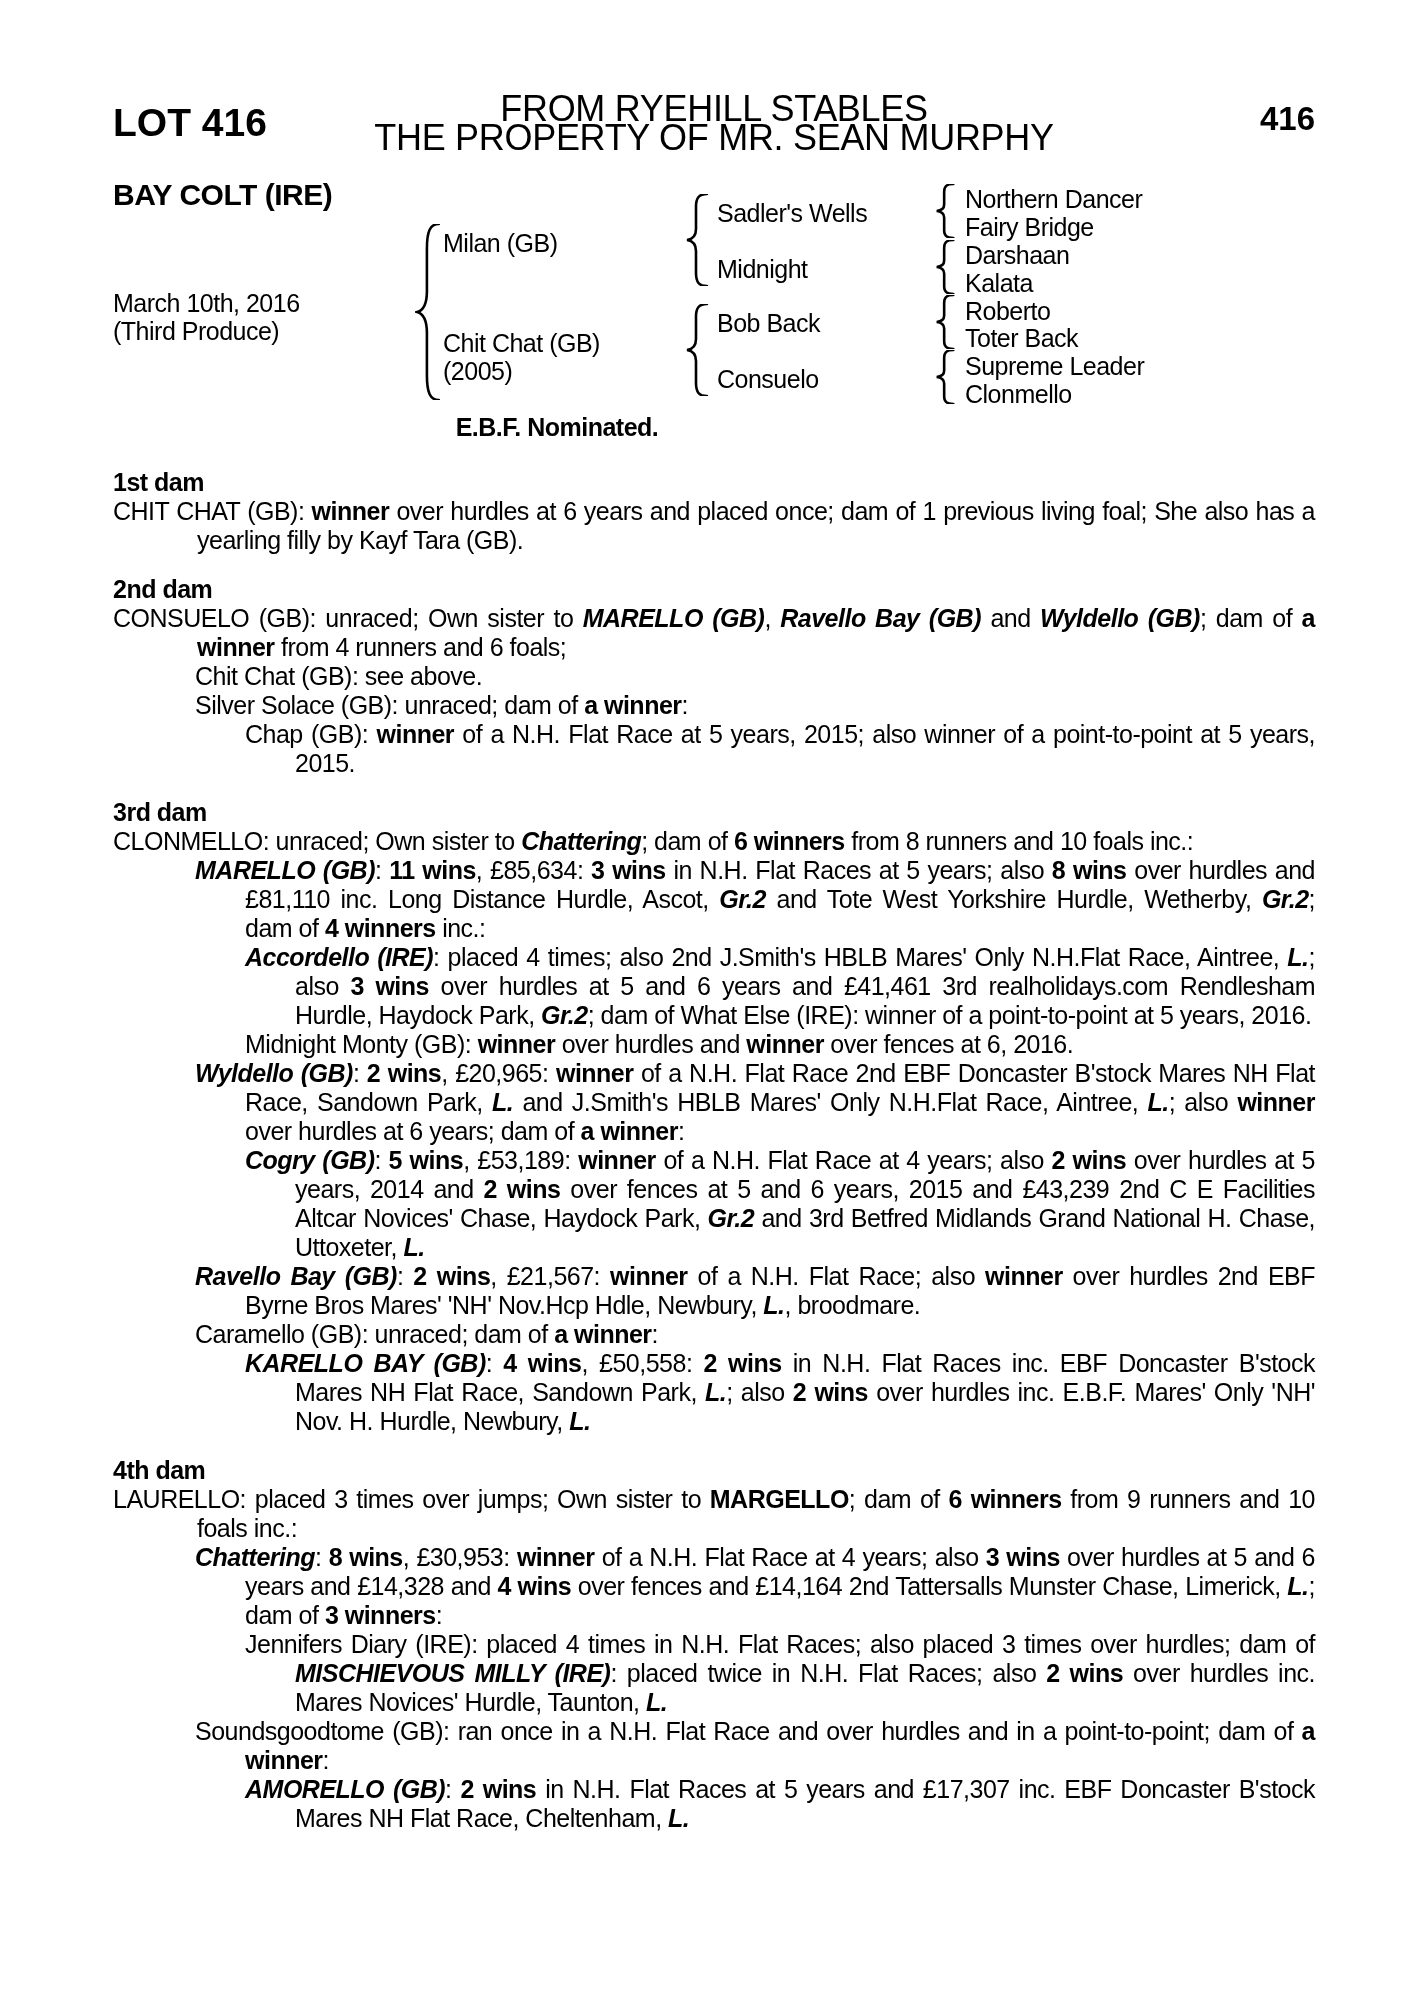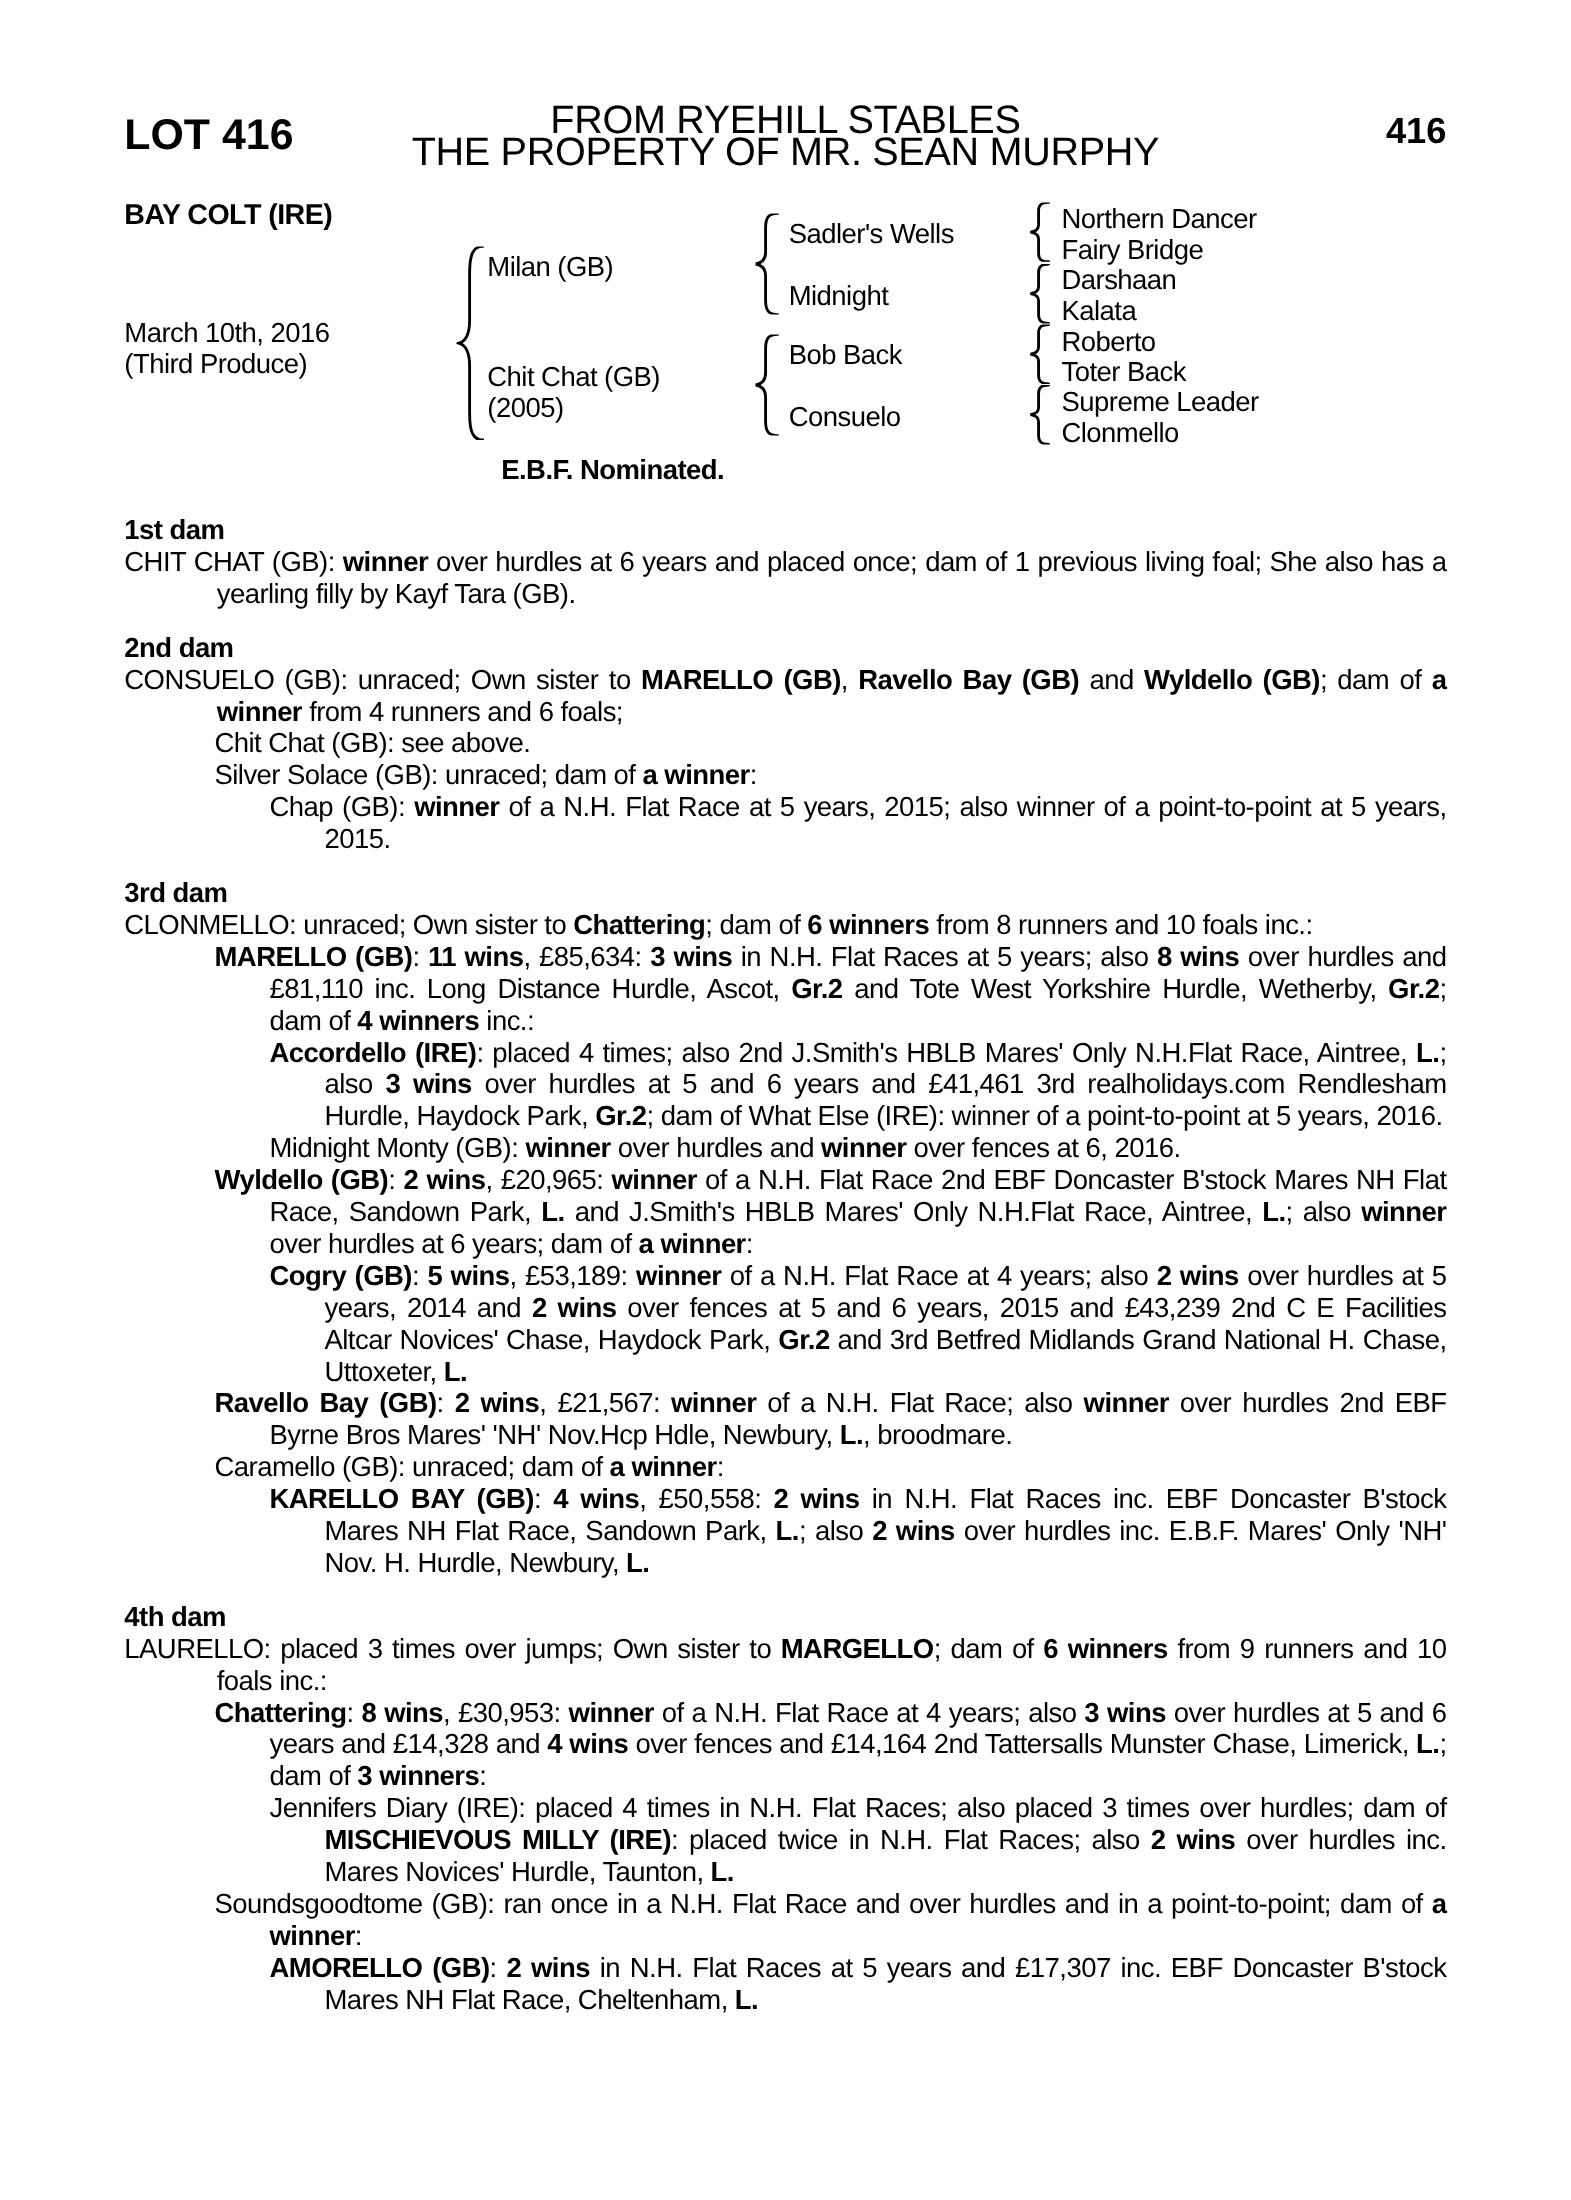--- a/index.html
+++ b/index.html
@@ -24,41 +24,41 @@
   .lot-label{font-weight:bold;font-size:39px;letter-spacing:0;margin-top:14px;}
   .consignor{text-align:center;font-size:36px;letter-spacing:-0.3px;line-height:29px;}
   .lot-number{font-weight:bold;font-size:33px;letter-spacing:0;justify-self:end;margin-top:10px;text-align:right;}
   
   .pedigree{
     position:relative;
     height:224px;
     margin-top:30px;
   }
   .pedigree .cell{position:absolute;white-space:nowrap;line-height:26px;}
-  .subject-name{font-weight:bold;font-size:26px;}
+  .subject-name{font-weight:bold;font-size:30px;}
   .brace{position:absolute;}
   .brace path{stroke:#000;fill:none;stroke-width:2.6;vector-effect:non-scaling-stroke;stroke-linecap:round;}
   
   .ebf{
     width:888px;
     text-align:center;
     font-weight:bold;
     margin-top:6px;
     line-height:30px;
   }
   
   .sections{margin-top:26px;}
   .section-heading{font-weight:bold;line-height:29px;margin-top:20px;}
   .section-heading:first-child{margin-top:0;}
   .para{text-align:justify;line-height:29px;}
   .lvl0{padding-left:84px;text-indent:-84px;}
   .lvl1{padding-left:132px;text-indent:-50px;}
   .lvl2{padding-left:182px;text-indent:-50px;}
   .seg-b{font-weight:bold;}
-  .seg-bi{font-weight:bold;}
+  .seg-bi{font-weight:bold;font-style:italic;}
   
   .footer{
     text-align:center;
     font-weight:bold;
     margin-top:2px;
     line-height:30px;
   }
 </style>
 </head>
 <body>

